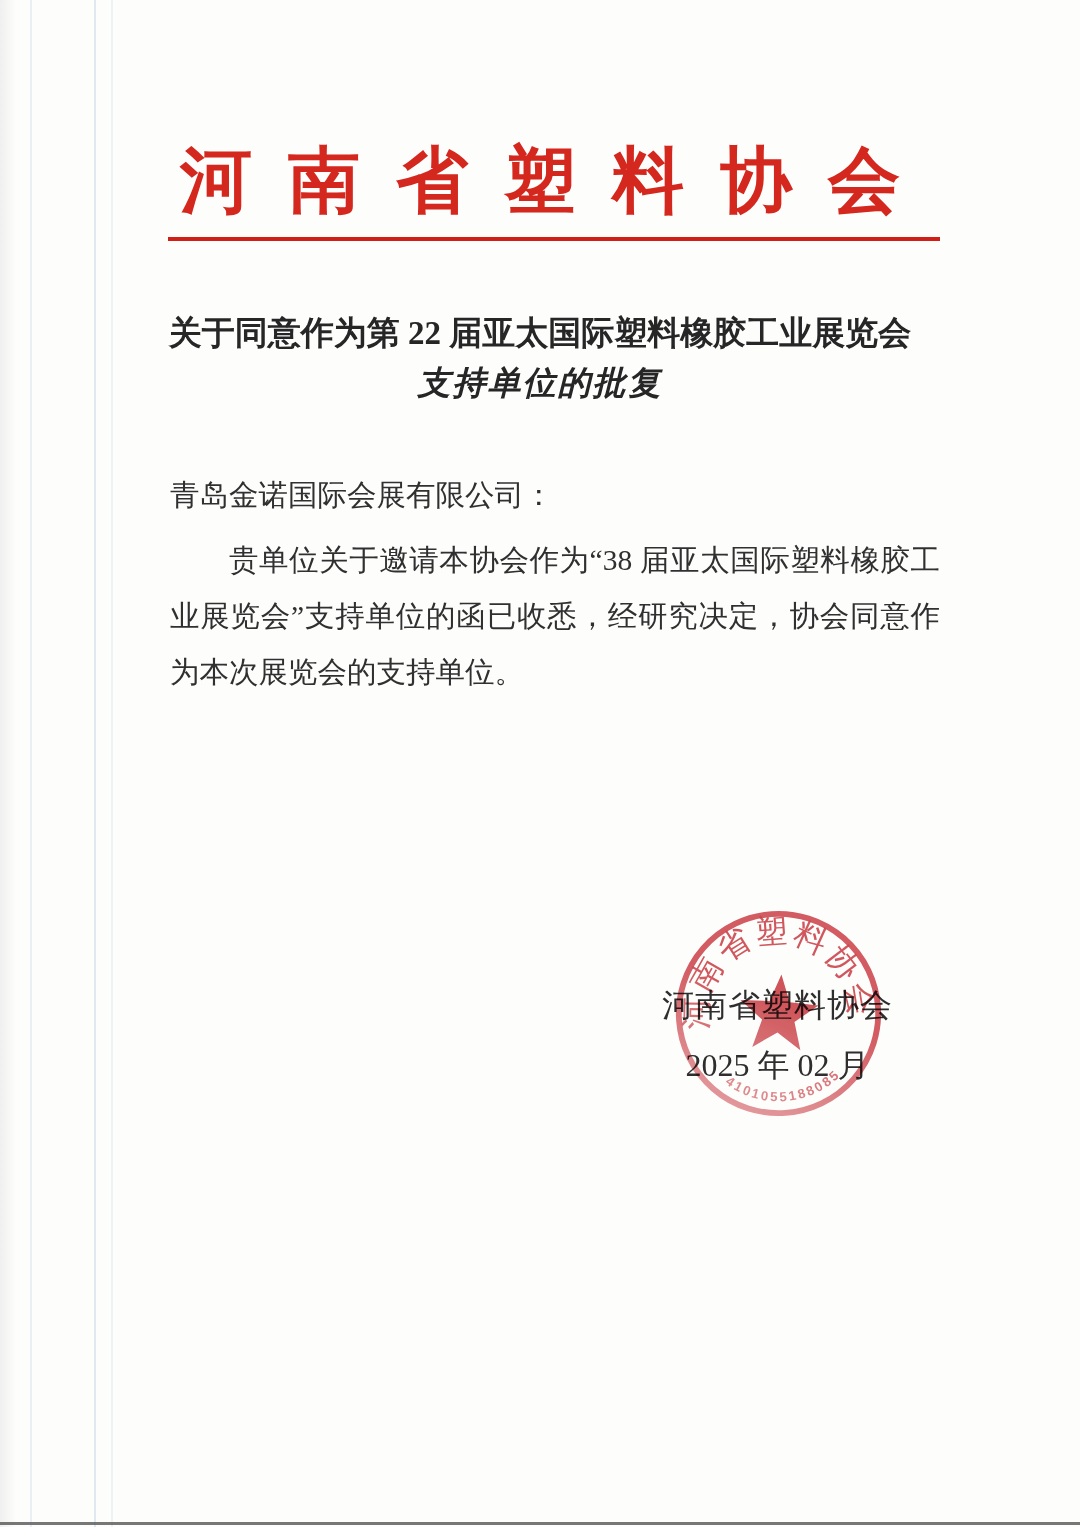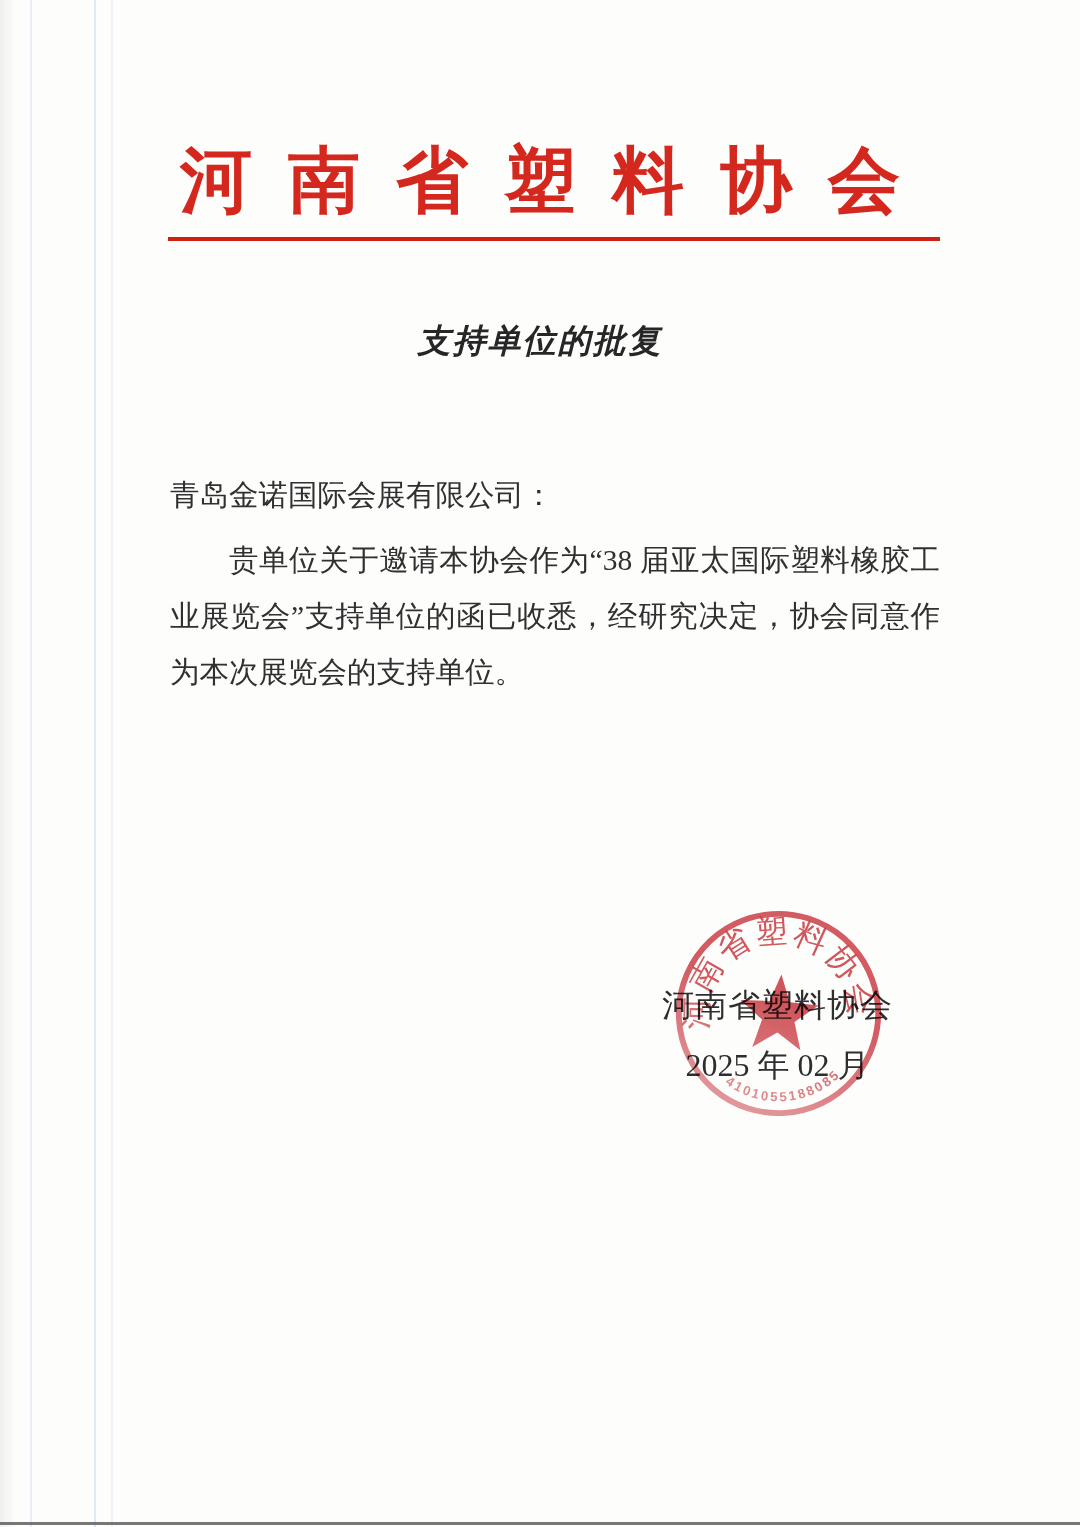--- a/index.html
+++ b/index.html
@@ -68,20 +68,21 @@
   <div class="edge-shade"></div>
   <div class="fold-line fold-a"></div>
   <div class="fold-line fold-b"></div>
   <div class="fold-line fold-c"></div>
   <div class="bottom-edge"></div>
 
   <h1 class="letterhead">河南省塑料协会</h1>
   <div class="letterhead-rule"></div>
 
   <div class="doc-title">
+    <div class="line1">关于同意作为第 22 届亚太国际塑料橡胶工业展览会</div>
     <div class="line2">支持单位的批复</div>
   </div>
 
   <div class="body-text">
     <p class="recipient">青岛金诺国际会展有限公司：</p>
     <p class="para">贵单位关于邀请本协会作为“38 届亚太国际塑料橡胶工业展览会”支持单位的函已收悉，经研究决定，协会同意作为本次展览会的支持单位。</p>
   </div>
 
   <div class="sign-name">河南省塑料协会</div>
   <div class="sign-date">2025 年 02 月</div>

